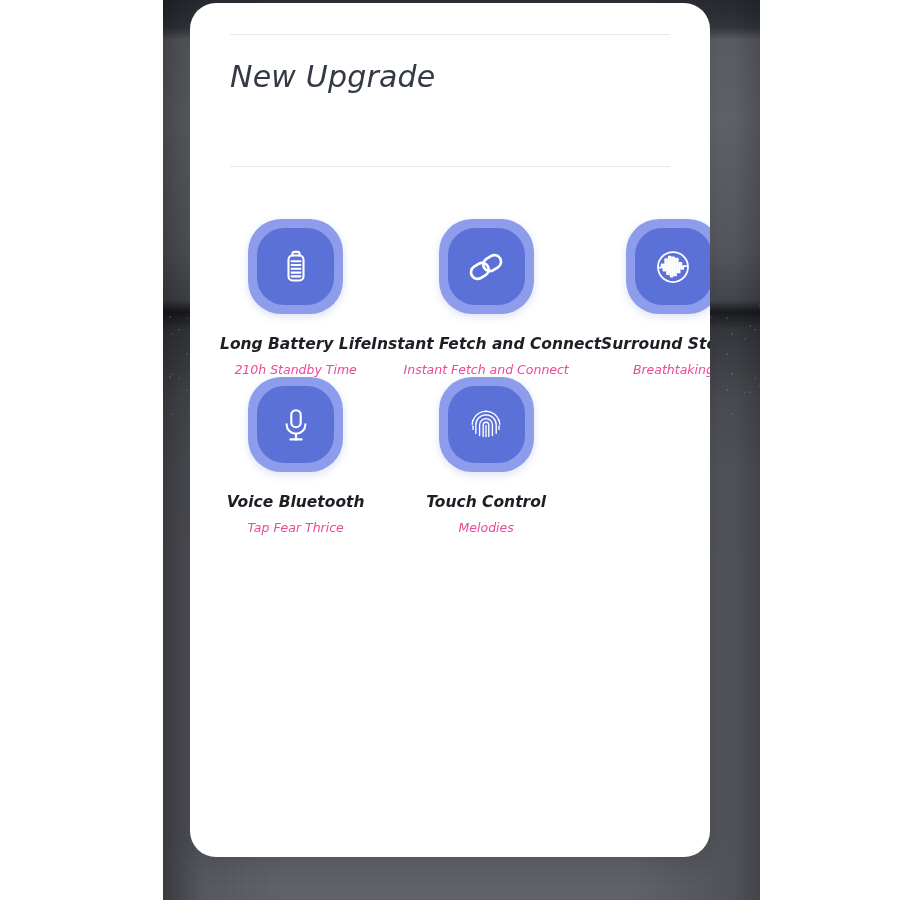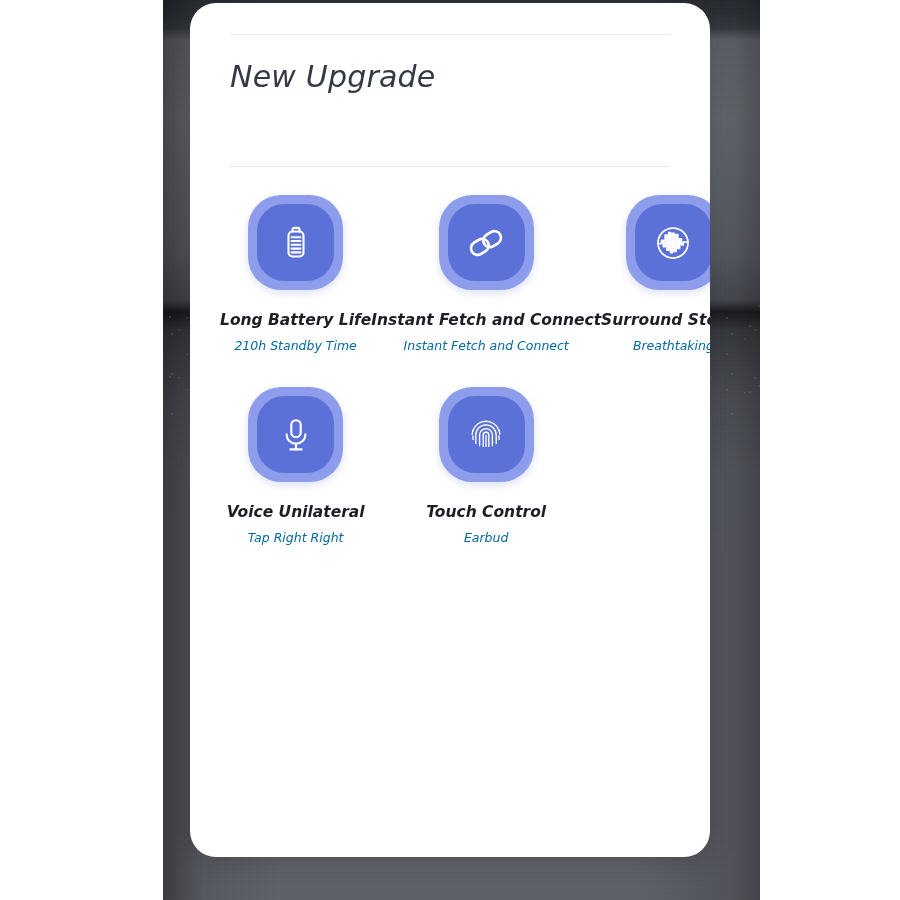--- a/index.html
+++ b/index.html
@@ -110,25 +110,24 @@
     color: #343a45;
     letter-spacing: .2px;
     line-height: 44px;
     white-space: nowrap;
   }
 
   
   .grid {
     position: absolute;
     left: 30px;
-    top: 192px;
+    top: 216px;
     width: 460px;
     display: grid;
     grid-template-columns: repeat(3, 1fr);
-    row-gap: 34px;
   }
   .feature {
     display: flex;
     flex-direction: column;
     align-items: center;
     text-align: center;
   }
 
   .icon-badge {
     width: 95px;
@@ -156,21 +155,21 @@
     font-size: 15.5px;
     font-weight: bold;
     color: #1d1f24;
     white-space: nowrap;
     line-height: 18px;
   }
   .feature-sub {
     margin-top: 9px;
     font-size: 12.5px;
     font-weight: 400;
-    color: #0369a1;
+    color: #ec4899;
     white-space: nowrap;
     line-height: 15px;
   }
 </style>
 </head>
 <body>
 
 <div id="stage">
 
   <div class="backdrop">
@@ -266,22 +265,22 @@
             <span>
               <svg width="44" height="44" viewBox="0 0 44 44" fill="none" stroke="#ffffff" stroke-width="2.1" stroke-linecap="round" stroke-linejoin="round">
                 <rect x="17.3" y="7.2" width="9.4" height="17" rx="4.7"></rect>
                 <path d="M12.6 21.4 a9.4 9.4 0 0 0 18.8 0"></path>
                 <line x1="22" y1="30.8" x2="22" y2="36.4"></line>
                 <line x1="16.4" y1="36.4" x2="27.6" y2="36.4"></line>
               </svg>
             </span>
           </div>
         </div>
-        <div class="feature-title">Voice Unilateral</div>
-        <div class="feature-sub">Tap Right Right</div>
+        <div class="feature-title">Voice Bluetooth</div>
+        <div class="feature-sub">Tap Fear Thrice</div>
       </div>
 
 
       <div class="feature">
         <div class="icon-badge">
           <div class="icon-inner">
             <span>
               <svg width="44" height="44" viewBox="0 0 44 44" fill="none" stroke="#ffffff" stroke-width="1.35" stroke-linecap="round" stroke-linejoin="round">
                 <path d="M22 15.6 a6.4 6.4 0 0 1 6.4 6.4 l0 10.6"></path>
                 <path d="M22 15.6 a6.4 6.4 0 0 0 -6.4 6.4 l0 10.6"></path>
@@ -294,18 +293,18 @@
                 <path d="M8.2 21.2 a13.8 13.8 0 0 1 1.1 -4.4"></path>
                 <path d="M35.8 21.2 a13.8 13.8 0 0 0 -1.1 -4.4"></path>
                 <path d="M9.0 26.4 l0 -3.6"></path>
                 <path d="M35.0 26.4 l0 -3.6"></path>
                 <path d="M22 22.6 l0 11.0"></path>
               </svg>
             </span>
           </div>
         </div>
         <div class="feature-title">Touch Control</div>
-        <div class="feature-sub">Earbud</div>
+        <div class="feature-sub">Melodies</div>
       </div>
 
     </div>
   </div>
 </div>
 
 </body></html>

